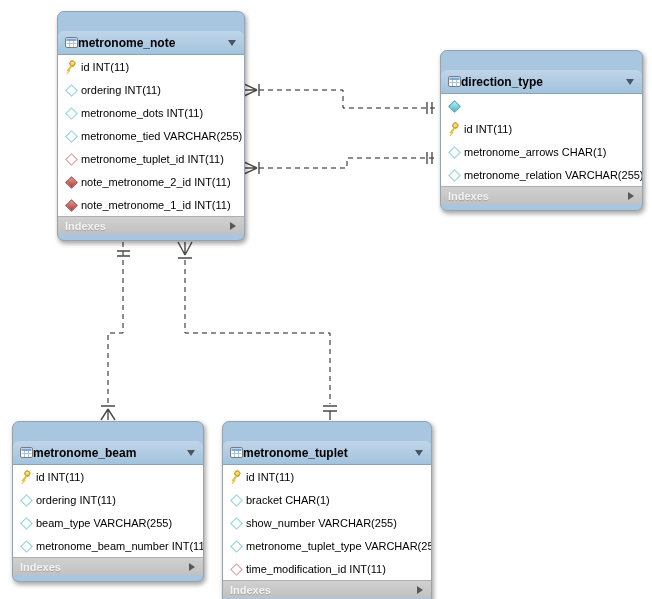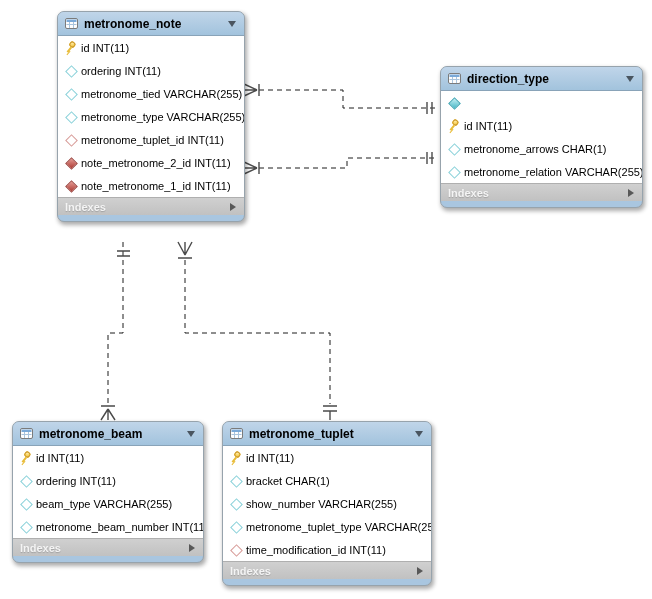--- a/index.html
+++ b/index.html
@@ -1,23 +1,23 @@
 <!DOCTYPE html>
 <html><head>
 <meta charset="utf-8">
 <style>
   html,body{margin:0;padding:0;background:#fff;}
   #canvas{position:relative;width:652px;height:599px;background:#ffffff;overflow:hidden;
           font-family:"Liberation Sans",sans-serif;}
   #rel-lines{position:absolute;left:0;top:0;z-index:1;}
   .tbl{position:absolute;z-index:2;background:#a9c6e0;border:1px solid #97a3ac;border-radius:7px;
        box-shadow:1.5px 2.5px 4px rgba(0,0,0,.33);padding-bottom:6px;}
-  .tbl-header{height:23px;display:flex;align-items:center;gap:6px;padding:0 8px 0 7px;
+  .tbl-header{height:23px;display:flex;align-items:center;padding:0 8px 0 7px;
        background:linear-gradient(#c0d5e9,#a2c3dd);border-bottom:1px solid #89a3b8;
-       border-radius:6px 6px 0 0;}
+       border-radius:6px 6px 0 0;margin-top:19px;}
   .tbl-title{font-size:12px;font-weight:bold;color:#000;flex:1;white-space:nowrap;overflow:hidden;}
   .collapse-arrow{width:0;height:0;border-left:4.5px solid transparent;border-right:4.5px solid transparent;
        border-top:6px solid #4a5560;flex:none;}
   .tbl-body{background:#bef264;}
   .row{height:23px;display:flex;align-items:center;padding-left:6px;font-size:11px;color:#000;
        white-space:nowrap;overflow:hidden;background:#fff;}
   .tbl-footer{height:17px;background:linear-gradient(#d0d0d0,#c1c1c1);border-top:1px solid #afafaf;
        display:flex;align-items:center;padding:0 8px 0 7px;}
   .footer-label{font-size:11px;font-weight:bold;color:#f4f4f4;text-shadow:0 1px 1px rgba(0,0,0,.18);flex:1;}
   .expand-arrow{width:0;height:0;border-top:4.5px solid transparent;border-bottom:4.5px solid transparent;
@@ -100,46 +100,46 @@
       <div class="row">
           <span class="fi" data-icon="key-icon"></span>
           <span>id INT(11)</span>
         </div>
       <div class="row">
           <span class="fi" data-icon="diamond-outline-cyan-icon"></span>
           <span>ordering INT(11)</span>
         </div>
       <div class="row">
           <span class="fi" data-icon="diamond-outline-cyan-icon"></span>
+          <span>metronome_dots INT(11)</span>
+        </div>
+      <div class="row">
+          <span class="fi" data-icon="diamond-outline-cyan-icon"></span>
           <span>metronome_tied VARCHAR(255)</span>
-        </div>
-      <div class="row">
-          <span class="fi" data-icon="diamond-outline-cyan-icon"></span>
-          <span>metronome_type VARCHAR(255)</span>
         </div>
       <div class="row">
           <span class="fi" data-icon="diamond-outline-red-icon"></span>
           <span>metronome_tuplet_id INT(11)</span>
         </div>
       <div class="row">
           <span class="fi" data-icon="diamond-red-icon"></span>
           <span>note_metronome_2_id INT(11)</span>
         </div>
       <div class="row">
           <span class="fi" data-icon="diamond-red-icon"></span>
           <span>note_metronome_1_id INT(11)</span>
         </div>
     </div>
     <div class="tbl-footer">
       <span class="footer-label">Indexes</span>
       <span class="expand-arrow"></span>
     </div>
   </div>
 
-  <div class="tbl" style="left:440px;top:66px;width:201px;">
+  <div class="tbl" style="left:440px;top:50px;width:201px;">
     <div class="tbl-header">
       <span class="tbl-icon">
         <svg width="13" height="11">
             <rect x="0.5" y="0.5" width="12" height="10" rx="1.5" fill="#fdfdfd" stroke="#7b7b7b"></rect>
             <rect x="1.5" y="1.5" width="10" height="2.5" fill="#7aa9d8"></rect>
             <path d="M4.5 4 V10 M8.5 4 V10 M1.5 6.5 H11.5" stroke="#a9c4dd" fill="none"></path>
           </svg>
       </span>
       <span class="tbl-title">direction_type</span>
       <span class="collapse-arrow"></span>

